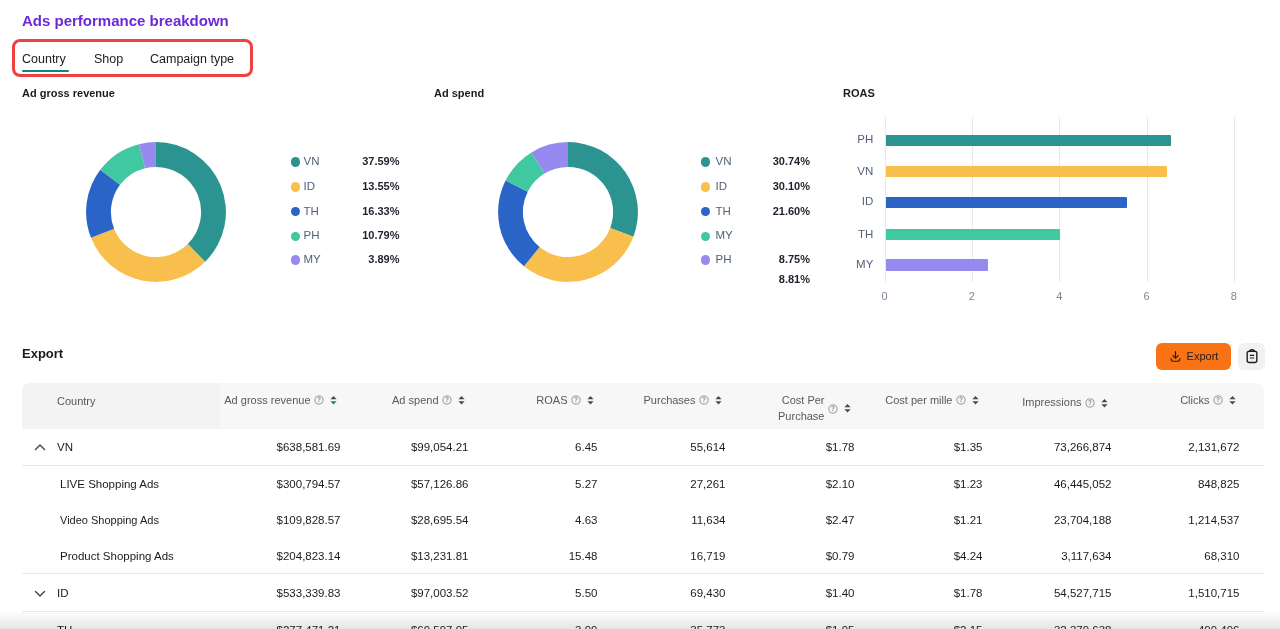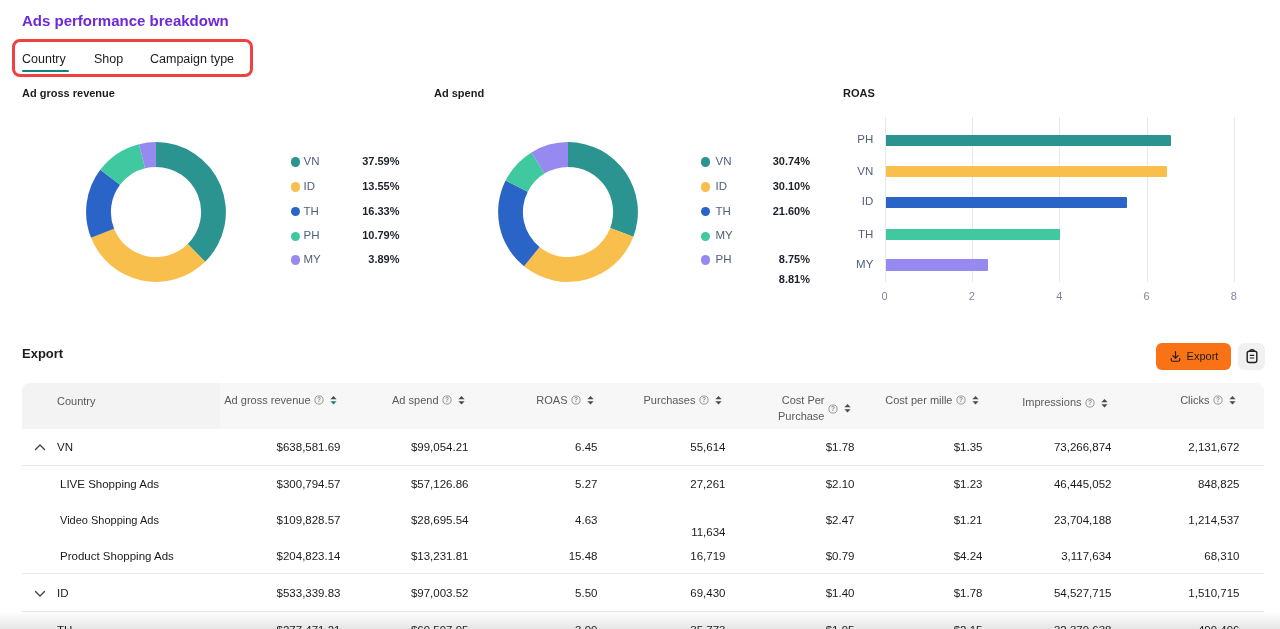--- a/index.html
+++ b/index.html
@@ -230,21 +230,21 @@
 <div class="abs val" style="right:682.5px;top:477.9px;">5.27</div>
 <div class="abs val" style="right:554.5px;top:477.9px;">27,261</div>
 <div class="abs val" style="right:425.5px;top:477.9px;">$2.10</div>
 <div class="abs val" style="right:297.5px;top:477.9px;">$1.23</div>
 <div class="abs val" style="right:168.5px;top:477.9px;">46,445,052</div>
 <div class="abs val" style="right:40.5px;top:477.9px;">848,825</div>
 <div class="abs val" style="left:60px;top:514.4px;font-size:11px;">Video Shopping Ads</div>
 <div class="abs val" style="right:939.5px;top:514.4px;">$109,828.57</div>
 <div class="abs val" style="right:811.5px;top:514.4px;">$28,695.54</div>
 <div class="abs val" style="right:682.5px;top:514.4px;">4.63</div>
-<div class="abs val" style="right:554.5px;top:514.4px;margin-top:12px;">11,634</div>
+<div class="abs val" style="right:554.5px;top:514.4px;">11,634</div>
 <div class="abs val" style="right:425.5px;top:514.4px;">$2.47</div>
 <div class="abs val" style="right:297.5px;top:514.4px;">$1.21</div>
 <div class="abs val" style="right:168.5px;top:514.4px;margin-left:8px;">23,704,188</div>
 <div class="abs val" style="right:40.5px;top:514.4px;">1,214,537</div>
 <div class="abs val" style="left:60px;top:550.2px;font-size:11.5px;">Product Shopping Ads</div>
 <div class="abs val" style="right:939.5px;top:550.2px;">$204,823.14</div>
 <div class="abs val" style="right:811.5px;top:550.2px;">$13,231.81</div>
 <div class="abs val" style="right:682.5px;top:550.2px;">15.48</div>
 <div class="abs val" style="right:554.5px;top:550.2px;">16,719</div>
 <div class="abs val" style="right:425.5px;top:550.2px;">$0.79</div>

